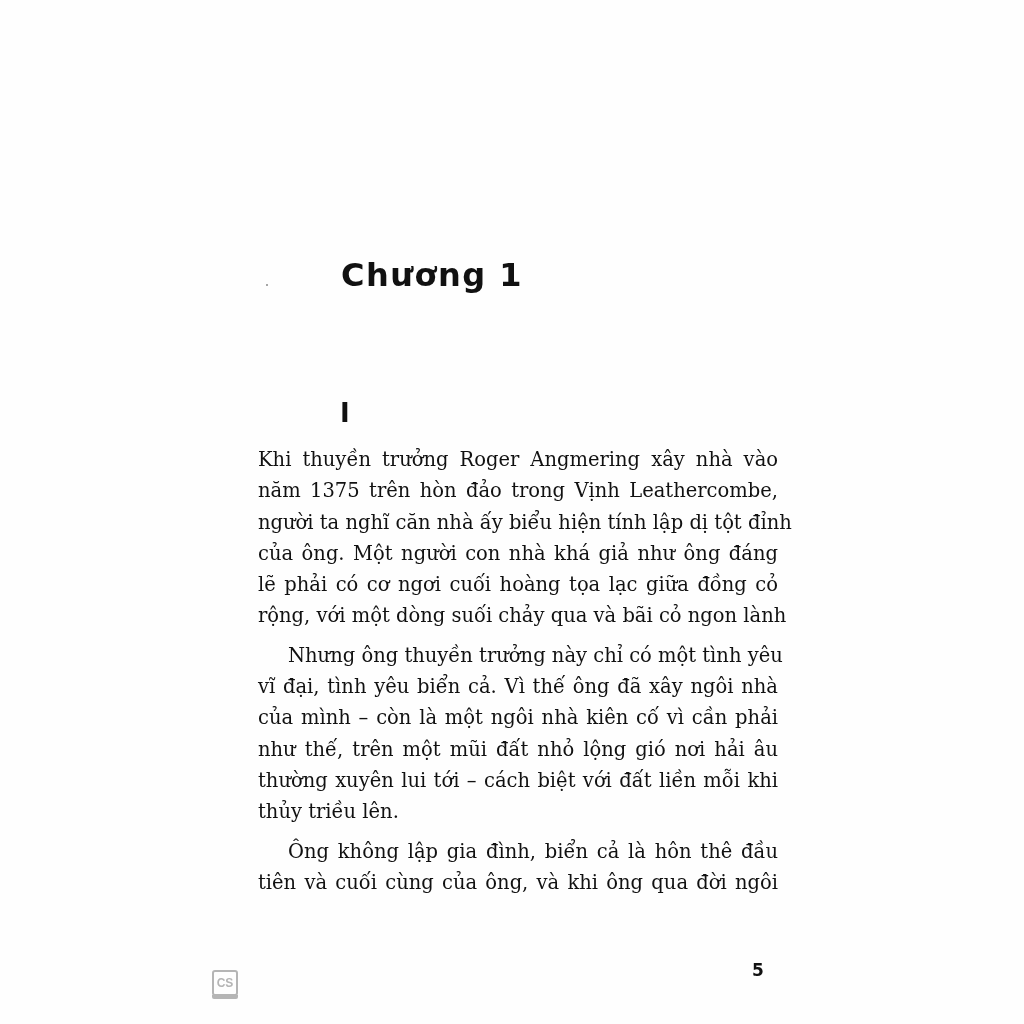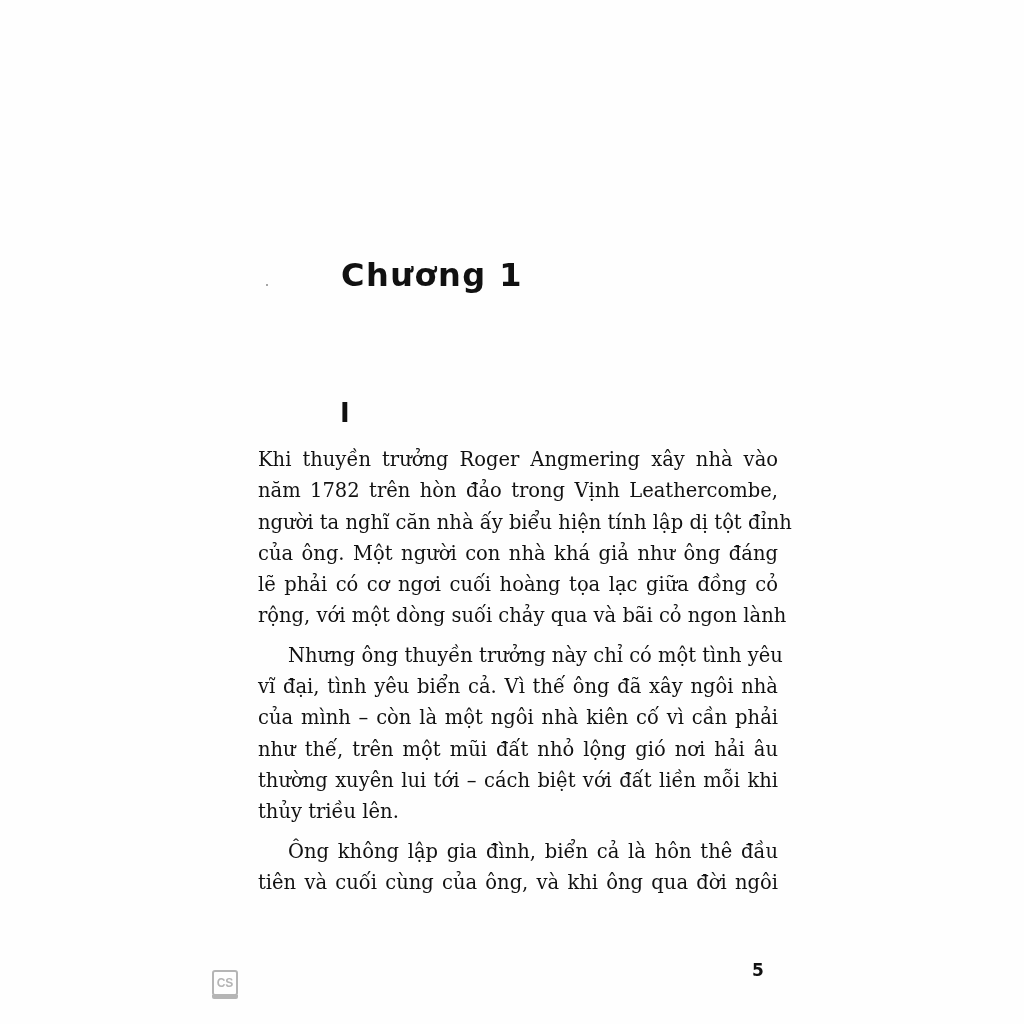--- a/index.html
+++ b/index.html
@@ -43,21 +43,21 @@
 
 <div class="page">
   <div class="speck" style="left:266px;top:284px;"></div>
 
   <div class="chapter-title">Chương 1</div>
   <div class="section-number">I</div>
 
   <div class="body-text">
     <div>
       <span class="line">Khi thuyền trưởng Roger Angmering xây nhà vào</span>
-      <span class="line">năm 1782 trên hòn đảo trong Vịnh Leathercombe,</span>
+      <span class="line">năm 1375 trên hòn đảo trong Vịnh Leathercombe,</span>
       <span class="line">người ta nghĩ căn nhà ấy biểu hiện tính lập dị tột đỉnh</span>
       <span class="line">của ông. Một người con nhà khá giả như ông đáng</span>
       <span class="line">lẽ phải có cơ ngơi cuối hoàng tọa lạc giữa đồng cỏ</span>
       <span class="line">rộng, với một dòng suối chảy qua và bãi cỏ ngon lành</span>
     </div>
     <div class="para-gap"></div>
     <div>
       <span class="line indent">Nhưng ông thuyền trưởng này chỉ có một tình yêu</span>
       <span class="line">vĩ đại, tình yêu biển cả. Vì thế ông đã xây ngôi nhà</span>
       <span class="line">của mình – còn là một ngôi nhà kiên cố vì cần phải</span>

